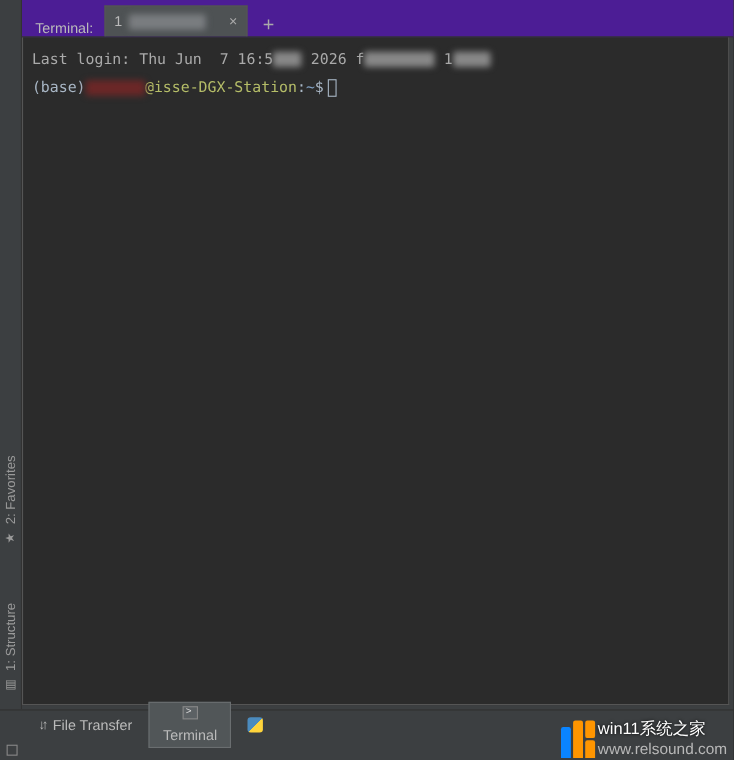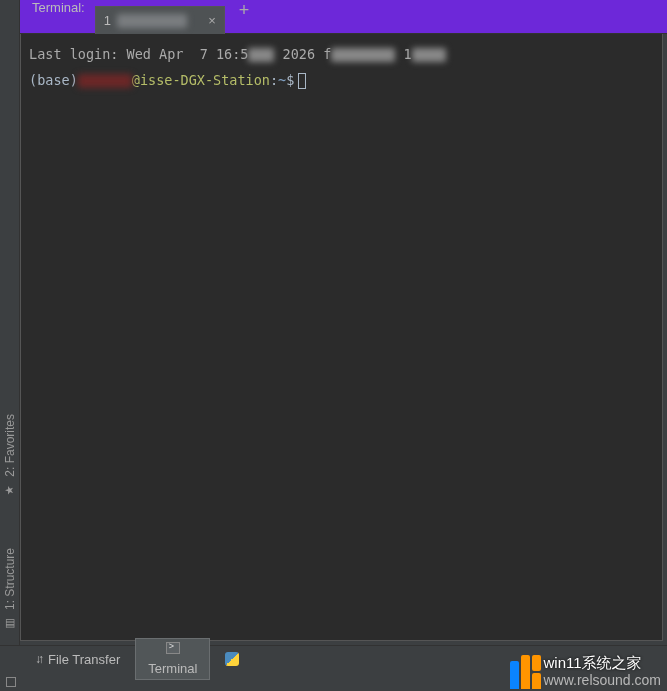--- a/index.html
+++ b/index.html
@@ -39,23 +39,23 @@
     }
     .vtab .vicon { transform: rotate(90deg); font-size: 11px; }
     .main {
       position: absolute;
       left: 20px; top: 0; right: 0; bottom: 46px;
       display: flex; flex-direction: column;
       background: #3c3f41;
     }
     .tabbar {
       height: 34px;
-      background: #6d28d9;
-      display: flex;
-      align-items: flex-start;
+      background: #4c1d95;
+      display: flex;
+      align-items: flex-end;
       padding-left: 6px;
       border-bottom: 1px solid #323232;
     }
     .tabbar-title {
       color: #bbbbbb;
       padding: 0 10px 0 6px;
       font-size: 13px;
     }
     .term-tab {
       background: #4e5254;
@@ -243,21 +243,21 @@
     <span class="tabbar-title">Terminal:</span>
     <div class="term-tab">
       <span>1</span>
       <span class="blur"></span>
       <span class="close-x">×</span>
     </div>
     <span class="plus-btn">+</span>
   </div>
 
   <div class="terminal-body">
-    <div class="login-line"><span>Last login: Wed Apr  7 16:5</span><span class="blur1"></span><span> 2026 f</span><span class="blur2"></span><span> 1</span><span class="blur3"></span></div>
+    <div class="login-line"><span>Last login: Thu Jun  7 16:5</span><span class="blur1"></span><span> 2026 f</span><span class="blur2"></span><span> 1</span><span class="blur3"></span></div>
     <div class="prompt-line"><span class="pr-base">(base)</span><span class="pr-blur"></span><span class="pr-userhost">@isse-DGX-Station</span><span class="pr-colon">:</span><span class="pr-path">~</span><span class="pr-dollar">$</span><span class="cursor-box"></span></div>
   </div>
 </div>
 
 <div class="bottom-bar">
   <div class="tool-row">
     <div class="tool-btn">
       <span class="ticon ft-icon">↓↑</span>
       <span>File Transfer</span>
     </div>

